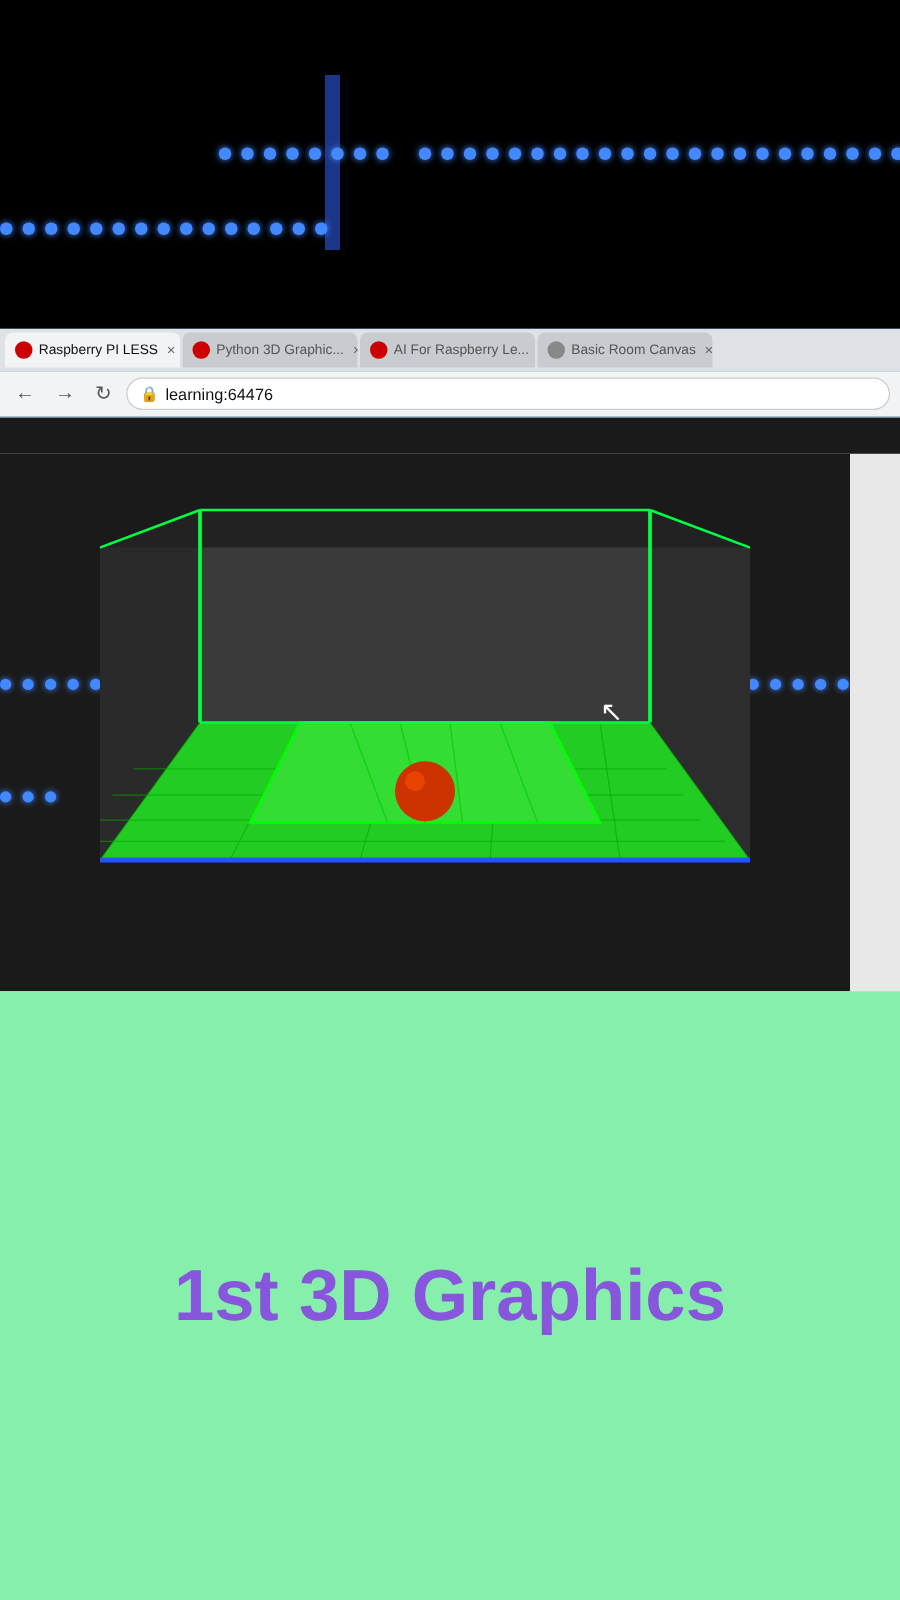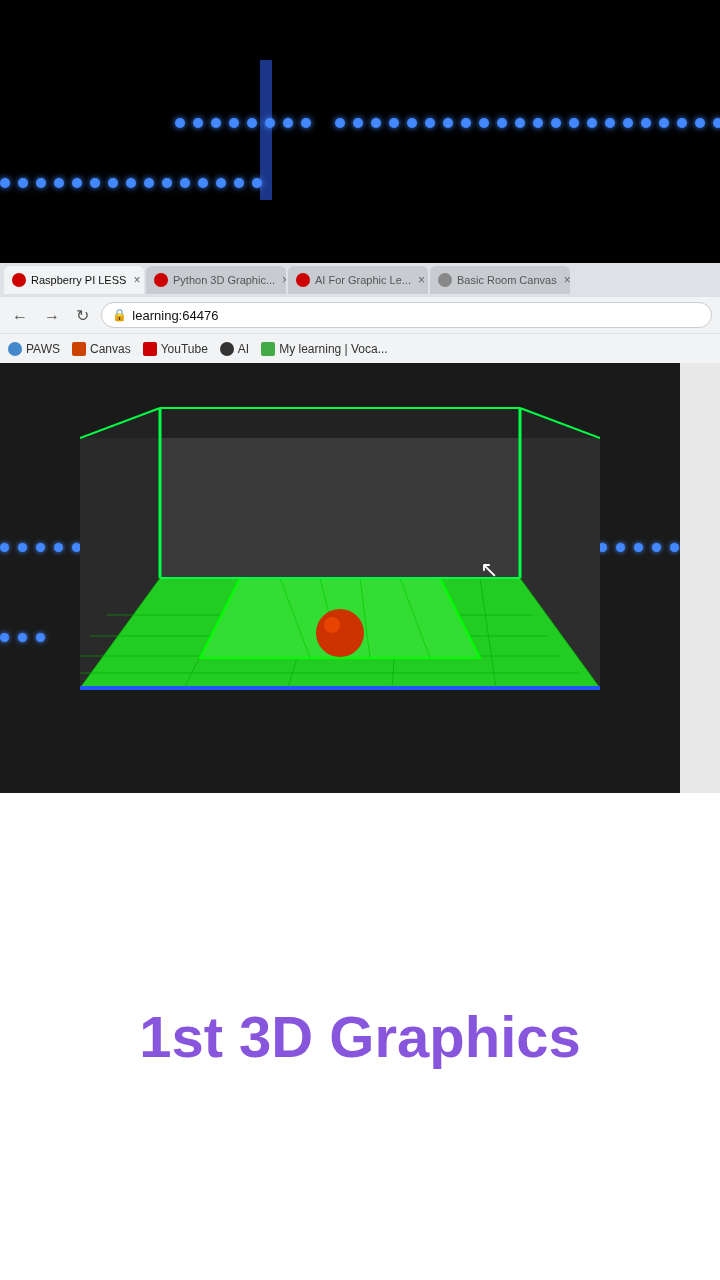--- a/index.html
+++ b/index.html
@@ -262,21 +262,21 @@
       z-index: 10;
     }
 
     
     .page-content {
       position: absolute;
       top: 430px;
       left: 0;
       width: 720px;
       height: 487px;
-      background: #ffffff;
+      background: #86efac;
       display: flex;
       align-items: center;
       justify-content: center;
     }
 
     .heading-3d {
       font-size: 58px;
       font-weight: bold;
       color: #8855dd;
       text-align: center;
@@ -349,62 +349,40 @@
       <span>Raspberry PI LESS</span>
       <span class="tab-close">×</span>
     </div>
     <div class="tab inactive">
       <div class="tab-favicon" style="background:#cc0000;"></div>
       <span>Python 3D Graphic...</span>
       <span class="tab-close">×</span>
     </div>
     <div class="tab inactive">
       <div class="tab-favicon" style="background:#cc0000;"></div>
-      <span>AI For Graphic Le...</span>
+      <span>AI For Raspberry Le...</span>
       <span class="tab-close">×</span>
     </div>
     <div class="tab inactive">
       <div class="tab-favicon" style="background:#888888;"></div>
       <span>Basic Room Canvas</span>
       <span class="tab-close">×</span>
     </div>
   </div>
 
   <div class="address-bar">
     <span class="nav-btn">←</span>
     <span class="nav-btn">→</span>
     <span class="nav-btn">↻</span>
     <div class="url-box">
       <span class="lock-icon">🔒</span>
       <span>learning:64476</span>
     </div>
   </div>
 
-  <div class="bookmarks-bar">
-    <div class="bookmark-item">
-      <div class="bookmark-favicon" style="background:#4488cc;border-radius:50%;"></div>
-      <span>PAWS</span>
-    </div>
-    <div class="bookmark-item">
-      <div class="bookmark-favicon" style="background:#cc4400;"></div>
-      <span>Canvas</span>
-    </div>
-    <div class="bookmark-item">
-      <div class="bookmark-favicon" style="background:#cc0000;"></div>
-      <span>YouTube</span>
-    </div>
-    <div class="bookmark-item">
-      <div class="bookmark-favicon" style="background:#333;border-radius:50%;"></div>
-      <span>AI</span>
-    </div>
-    <div class="bookmark-item">
-      <div class="bookmark-favicon" style="background:#44aa44;"></div>
-      <span>My learning | Voca...</span>
-    </div>
-  </div>
 </div>
 
 <div class="main-content">
 
   <div class="graphics-canvas">
     <div class="canvas-inner">
 
       <div class="canvas-led-row canvas-led-row-1" id="canvas-led-1">
           <div class="canvas-led-dot"></div>
           <div class="canvas-led-dot"></div>

